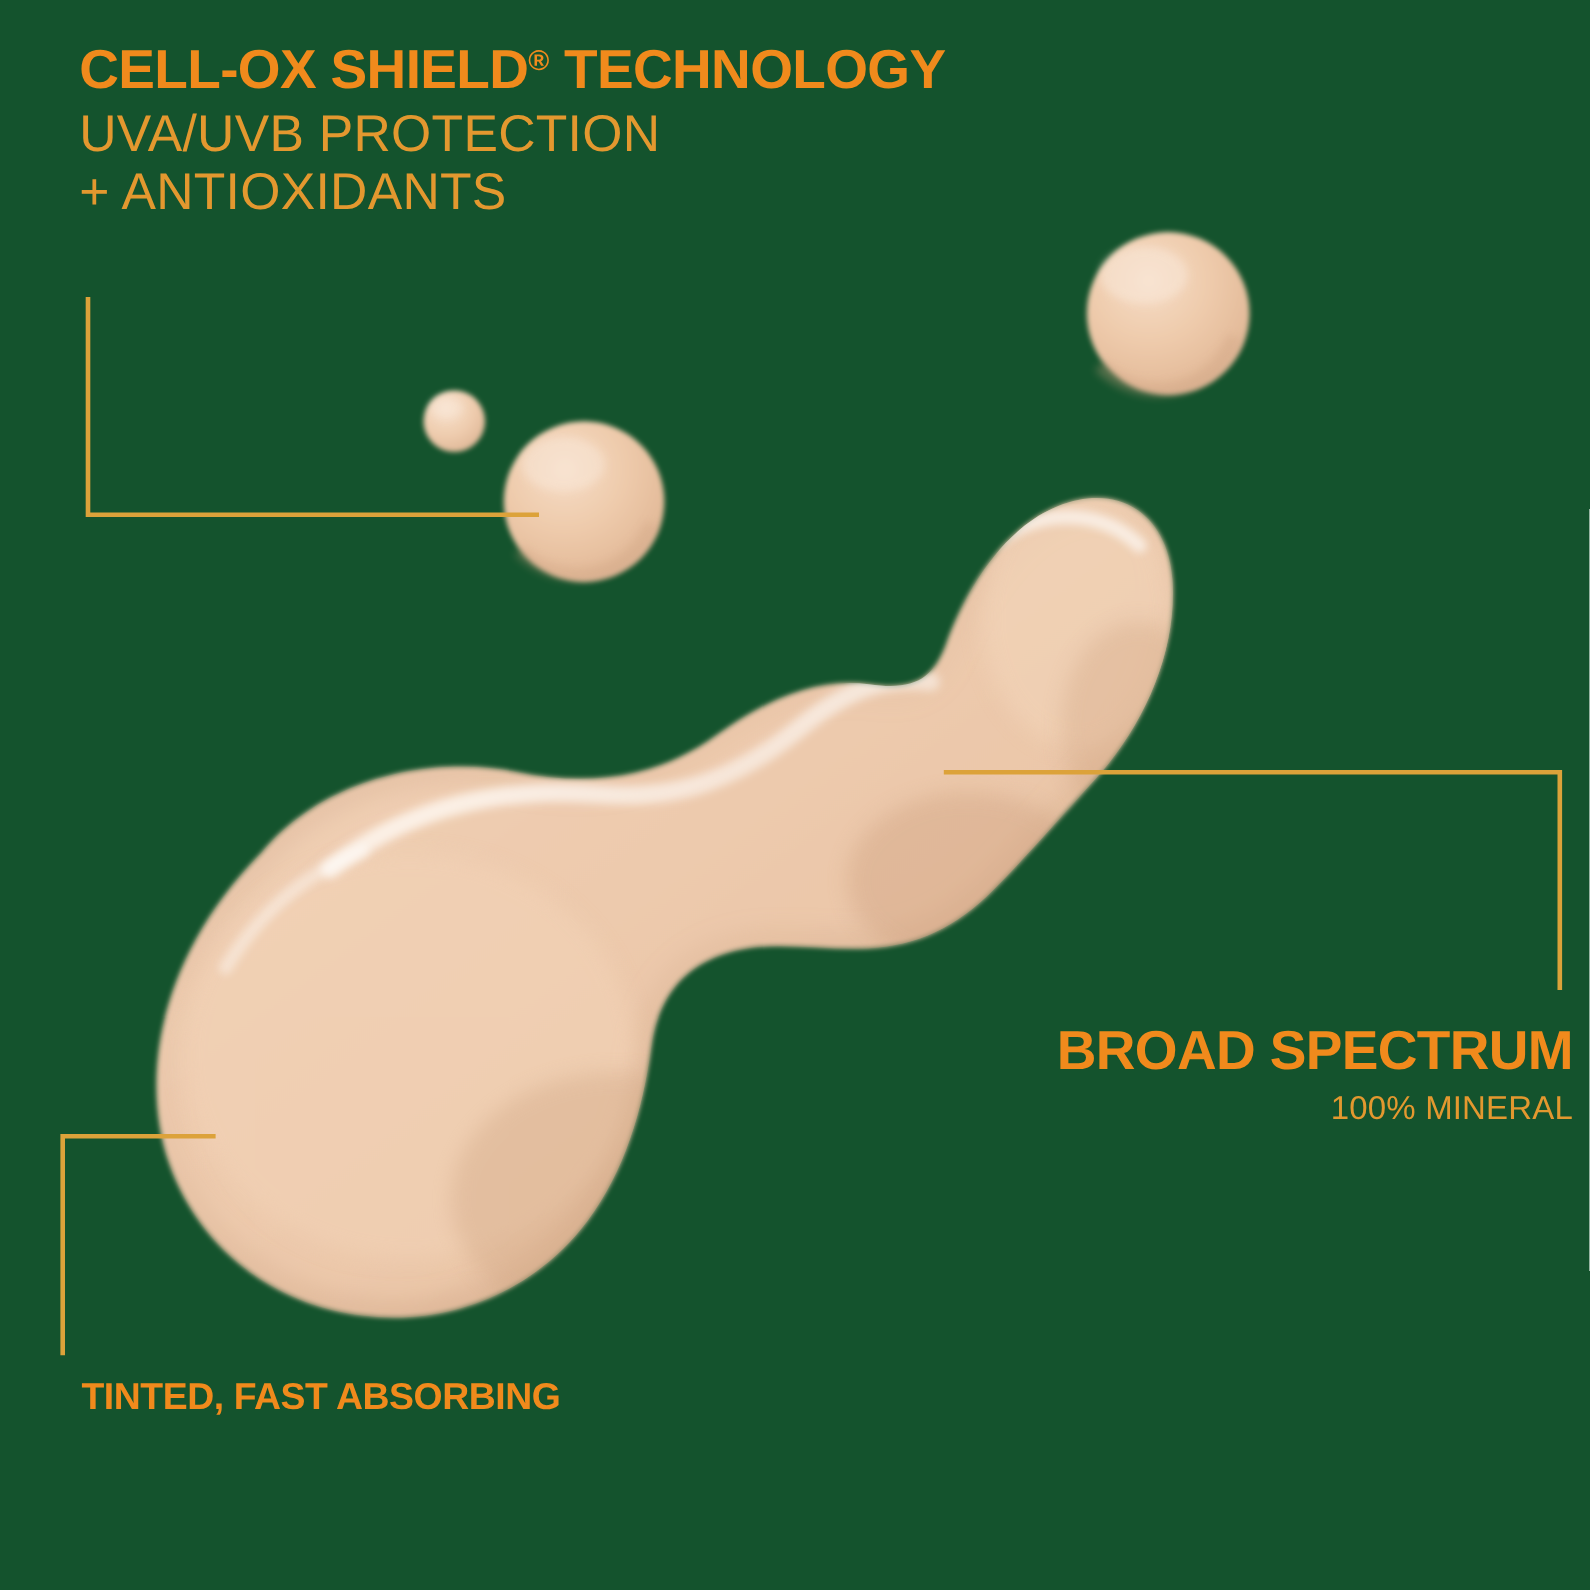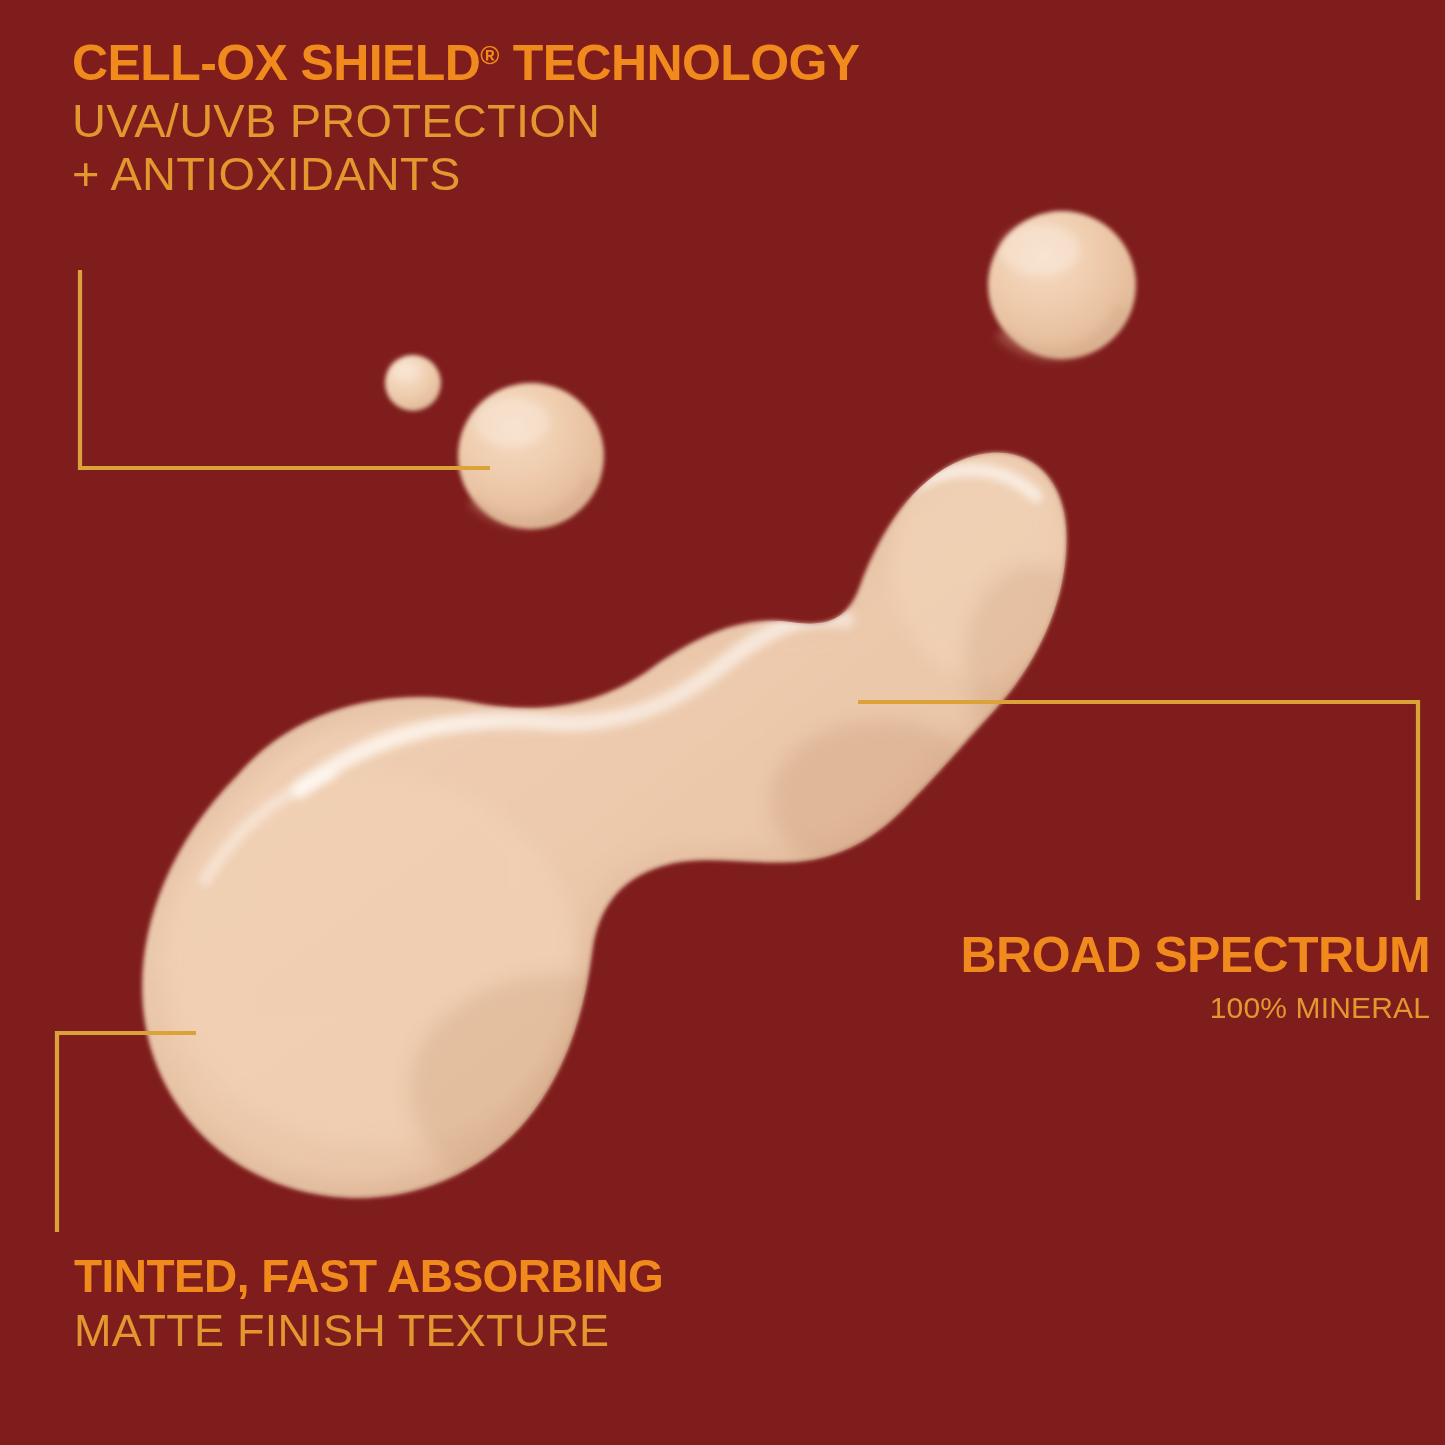--- a/index.html
+++ b/index.html
@@ -9,21 +9,21 @@
     background: #ffffff;
   }
   body {
     font-family: "Liberation Sans", "DejaVu Sans", sans-serif;
     -webkit-font-smoothing: antialiased;
   }
   #stage {
     position: relative;
     width: 1445px;
     height: 1445px;
-    background: #7f1d1d;
+    background: #14532d;
     overflow: hidden;
   }
 
   
   #artwork {
     position: absolute;
     left: 0;
     top: 0;
     width: 1445px;
     height: 1445px;
@@ -85,21 +85,21 @@
   }
   #callout-spf .head { font-size: 50px; }
   #callout-spf .sub  { font-size: 30px; margin-top: 10px; }
 
   
   #callout-tinted {
     left: 74px;
     top: 1253px;
     width: 1000px;
   }
-  #callout-tinted .head { font-size: 46px; }
+  #callout-tinted .head { font-size: 34px; }
   #callout-tinted .sub  { font-size: 45px; margin-top: 6px; }
 </style>
 </head>
 <body>
 
 <div id="stage">
 
   <svg id="artwork" viewBox="0 0 1445 1445" aria-hidden="true">
     <defs>
       <radialGradient id="dropGrad" cx="38%" cy="30%" r="78%">
@@ -254,18 +254,15 @@
     <p class="head" style="color:#F08A1C;">
       <span class="line" style="display:block;">BROAD SPECTRUM</span>
     </p>
     <p class="sub" style="color:#E3982F;">
       <span class="line">100% MINERAL</span>
     </p>
   </div>
 
   <div class="callout" id="callout-tinted">
     <p class="head" style="color:#F08A1C;">TINTED, FAST ABSORBING</p>
-    <p class="sub" style="color:#E3982F;">
-      <span class="line">MATTE FINISH TEXTURE</span>
-    </p>
   </div>
 
 </div>
 
 </body></html>

